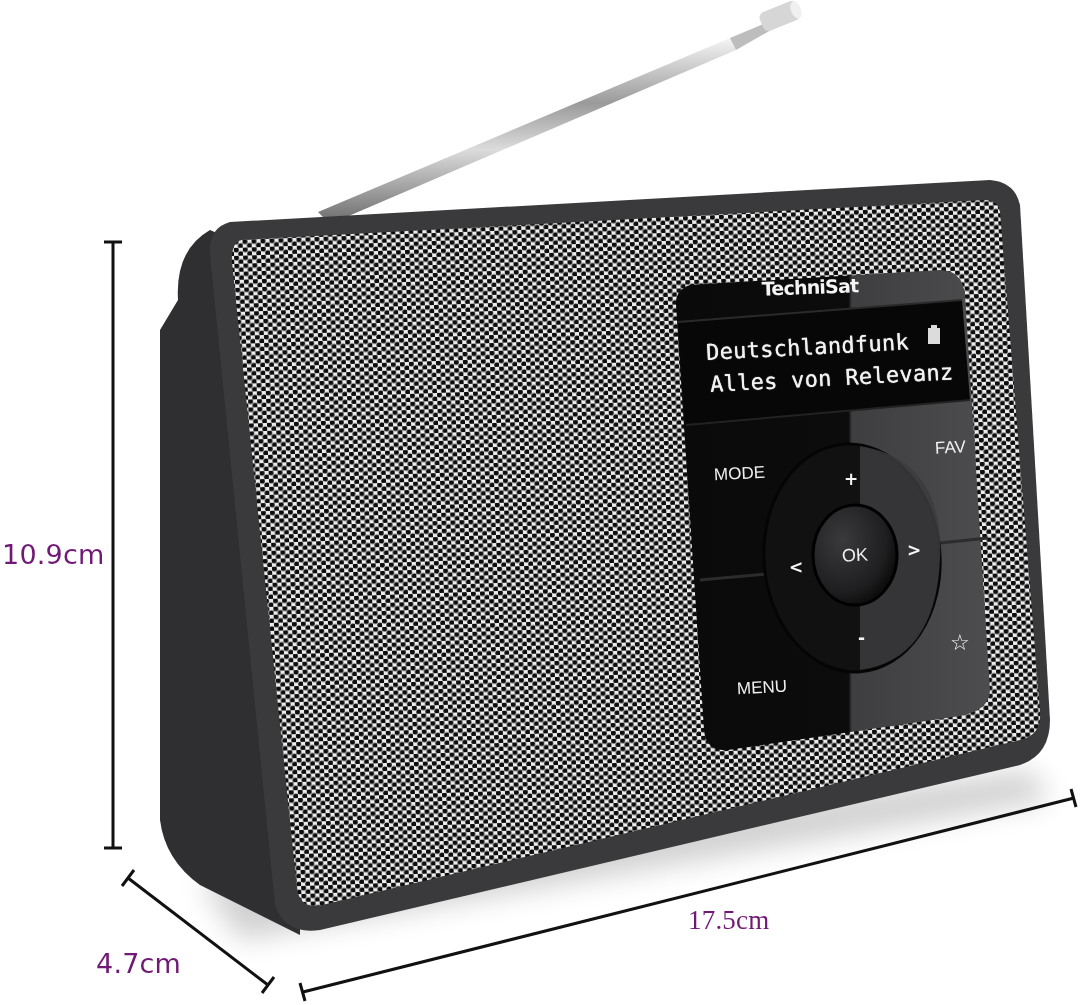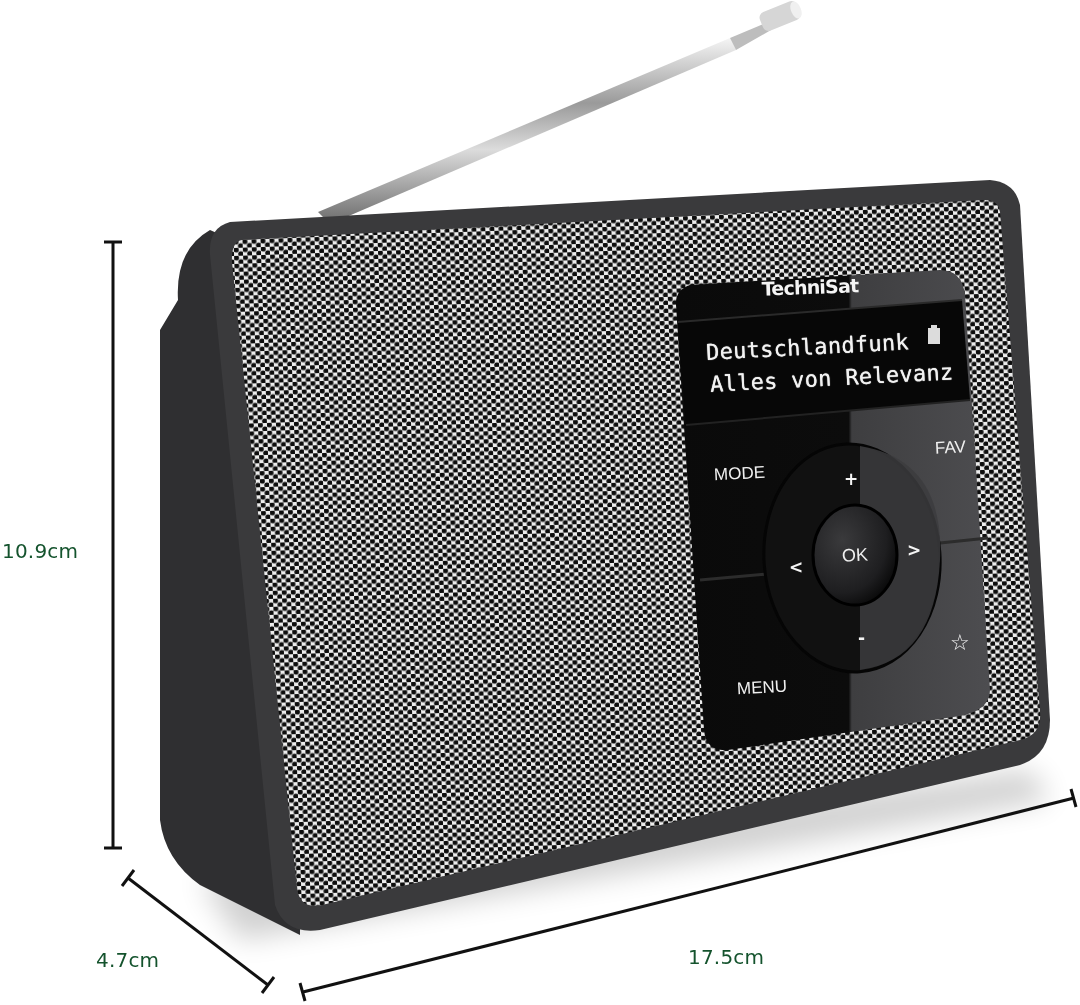--- a/index.html
+++ b/index.html
@@ -5,22 +5,22 @@
   html, body { margin:0; padding:0; }
   body {
     width:1080px; height:1005px; position:relative; overflow:hidden;
     background:#ffffff;
     font-family:"Liberation Sans", sans-serif;
   }
   .stage { position:absolute; left:0; top:0; width:1080px; height:1005px; }
   svg.scene { position:absolute; left:0; top:0; }
 
   .dim-label {
-    position:absolute; color:#14532d; font-family:"DejaVu Sans", sans-serif;
-    font-size:20px; letter-spacing:0.2px;
+    position:absolute; color:#701a75; font-family:"DejaVu Sans", sans-serif;
+    font-size:27px; letter-spacing:0.2px;
   }
   .brand {
     position:absolute; left:740px; top:276px; width:140px; text-align:center;
     color:#f4f4f4; font-family:"DejaVu Sans", sans-serif; font-weight:bold;
     font-size:19px; letter-spacing:-0.8px; transform:rotate(-2deg);
   }
   .lcd-line {
     position:absolute; color:#f2f2f2; font-family:"DejaVu Sans Mono", monospace;
     font-size:22px; letter-spacing:0.3px; transform-origin:left center;
     text-shadow:0 0 1px #fff;
@@ -126,15 +126,15 @@
   <div class="btn-label" style="left:935px;top:438px;transform:rotate(-3deg);">FAV</div>
   <div class="btn-label" style="left:737px;top:678px;transform:rotate(-3deg);">MENU</div>
   <div class="btn-label" style="left:842px;top:545px;font-size:18px;transform:rotate(-3deg);">OK</div>
   <div class="glyph" style="left:844px;top:469px;">+</div>
   <div class="glyph" style="left:858px;top:628px;">-</div>
   <div class="glyph" style="left:789px;top:557px;">&lt;</div>
   <div class="glyph" style="left:907px;top:540px;">&gt;</div>
   <div class="glyph" style="left:950px;top:630px;font-size:22px;font-weight:normal;">☆</div>
 
   <div class="dim-label" style="left:2px;top:539px;">10.9cm</div>
-  <div class="dim-label" style="left:688px;top:945px;">17.5cm</div>
+  <div class="dim-label" style="left:688px;top:905px;font-family:Liberation Serif, serif;">17.5cm</div>
   <div class="dim-label" style="left:96px;top:948px;">4.7cm</div>
 </div>
 
 </body></html>

